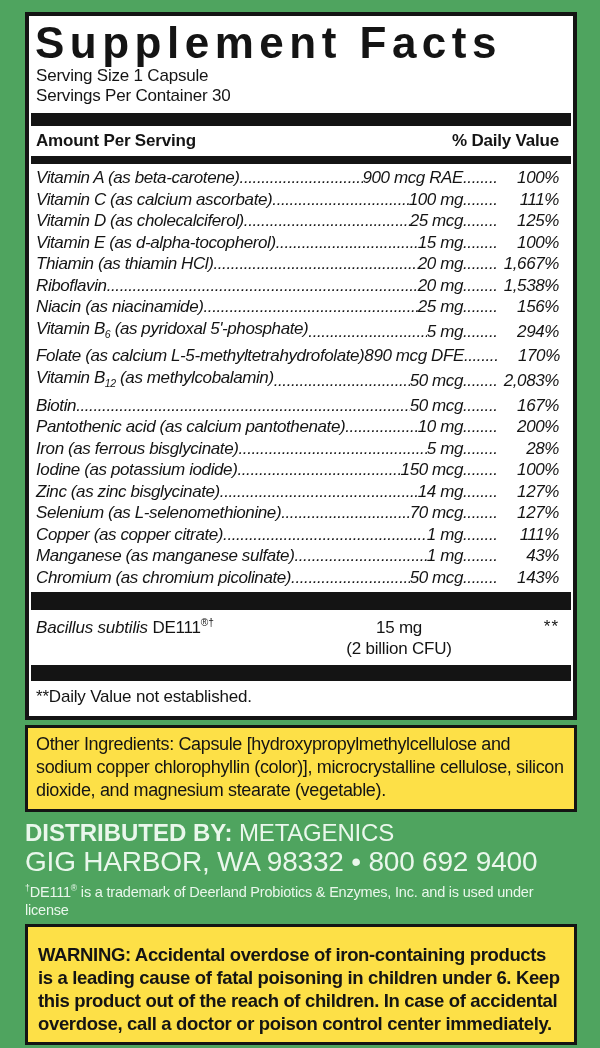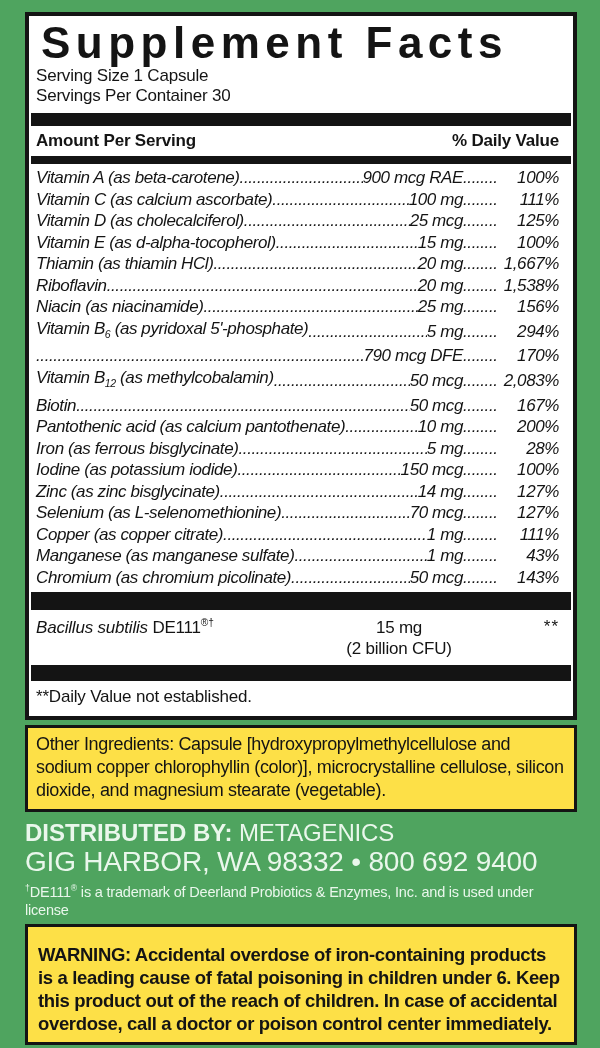--- a/index.html
+++ b/index.html
@@ -16,21 +16,21 @@
     background: #ffffff;
     border: 4px solid #141414;
     padding-bottom: 5px;
     letter-spacing: -0.2px;
   }
   .sf-title {
     font-size: 44px;
     font-weight: bold;
     letter-spacing: 5.5px;
     line-height: 46px;
-    margin: 4px 4px 0 12px;
+    margin: 4px 4px 0 6px;
     white-space: nowrap;
   }
   .serving { font-size: 17px; line-height: 20px; margin-left: 7px; }
   .bar { background: #141414; margin: 0 2px; }
   .bar-1 { height: 13px; margin-top: 7px; }
   .bar-2 { height: 8px; }
   .bar-3 { height: 18px; margin-top: 2px; }
   .bar-4 { height: 16px; margin-top: 4px; }
   .cols {
     display: flex; justify-content: space-between;
@@ -145,22 +145,23 @@
         <span class="dv">156%</span>
       </div>
       <div class="row">
         <span class="name"><span>Vitamin B</span><sub>6</sub><span> (as pyridoxal 5'-phosphate)</span></span>
         <span class="lead"></span>
         <span class="amt">5 mg</span>
         <span class="lead lead2"></span>
         <span class="dv">294%</span>
       </div>
       <div class="row">
-        <span class="lead"></span>
-        <span class="amt">790 mcg DFE</span>
+        <span class="name"><span>Folate (as calcium L-5-methyltetrahydrofolate)</span></span>
+        <span class="lead"></span>
+        <span class="amt">890 mcg DFE</span>
         <span class="lead lead2"></span>
         <span class="dv">170%</span>
       </div>
       <div class="row">
         <span class="name"><span>Vitamin B</span><sub>12</sub><span> (as methylcobalamin)</span></span>
         <span class="lead"></span>
         <span class="amt">50 mcg</span>
         <span class="lead lead2"></span>
         <span class="dv">2,083%</span>
       </div>

